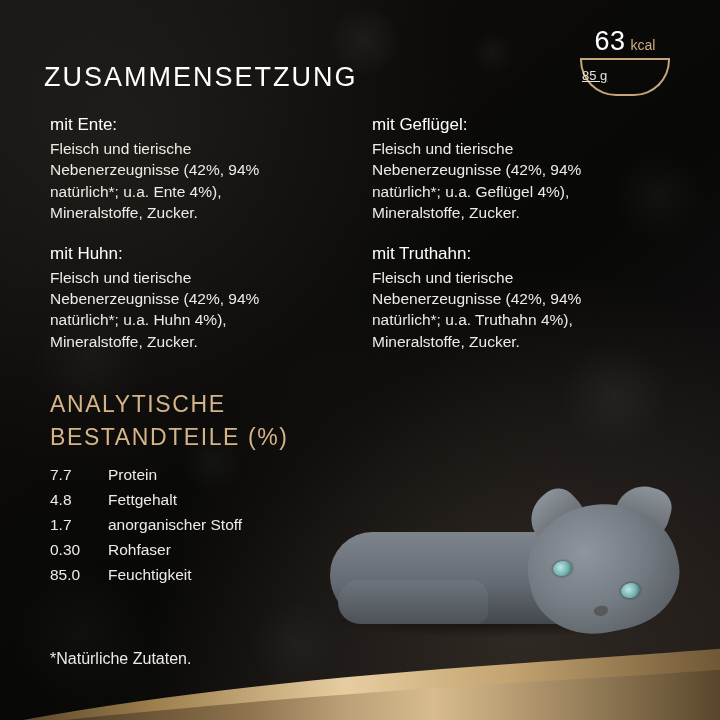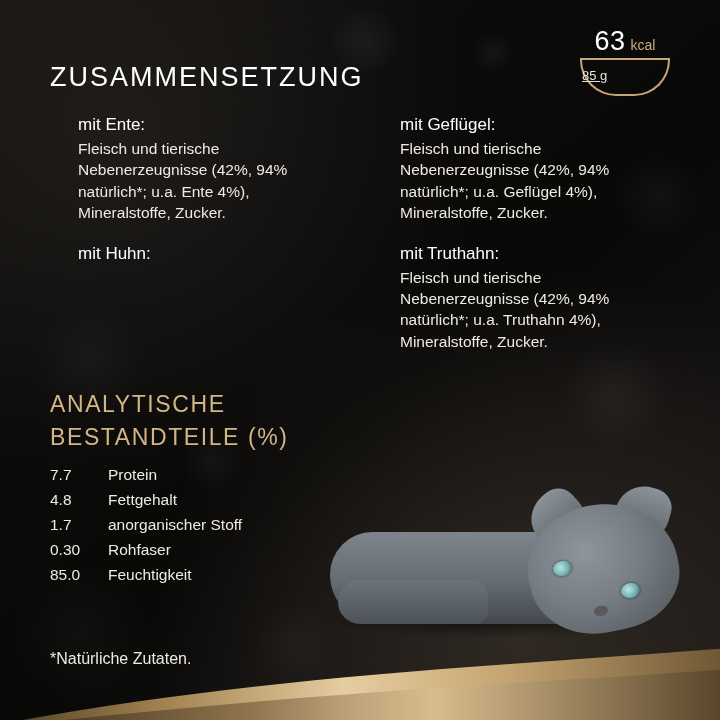--- a/index.html
+++ b/index.html
@@ -23,21 +23,21 @@
   
   .bokeh {
     position: absolute;
     border-radius: 50%;
     pointer-events: none;
   }
 
   
   .title {
     position: absolute;
-    left: 50px;
+    left: 44px;
     top: 62px;
     font-size: 27px;
     letter-spacing: 2.0px;
     color: #ffffff;
     font-weight: 400;
   }
 
   
   .kcal {
     position: absolute;
@@ -95,21 +95,20 @@
     position: absolute;
     top: 115px;
     left: 50px;
     width: 620px;
     display: grid;
     grid-template-columns: 322px 1fr;
     row-gap: 20px;
   }
   .comp-block {
     padding-right: 18px;
-    margin-left: 28px;
   }
   .comp-head {
     font-size: 17px;
     color: #ffffff;
     margin: 0 0 3px 0;
     font-weight: 400;
   }
   .comp-body {
     font-size: 15.5px;
     line-height: 1.38;
@@ -280,20 +279,21 @@
     <div class="comp-block">
       <p class="comp-head">mit Ente:</p>
       <p class="comp-body">Fleisch und tierische Nebenerzeugnisse (42%, 94% natürlich*; u.a. Ente 4%), Mineralstoffe, Zucker.</p>
     </div>
     <div class="comp-block">
       <p class="comp-head">mit Geflügel:</p>
       <p class="comp-body">Fleisch und tierische Nebenerzeugnisse (42%, 94% natürlich*; u.a. Geflügel 4%), Mineralstoffe, Zucker.</p>
     </div>
     <div class="comp-block">
       <p class="comp-head">mit Huhn:</p>
+      <p class="comp-body">Fleisch und tierische Nebenerzeugnisse (42%, 94% natürlich*; u.a. Huhn 4%), Mineralstoffe, Zucker.</p>
     </div>
     <div class="comp-block">
       <p class="comp-head">mit Truthahn:</p>
       <p class="comp-body">Fleisch und tierische Nebenerzeugnisse (42%, 94% natürlich*; u.a. Truthahn 4%), Mineralstoffe, Zucker.</p>
     </div>
   </div>
 
   <div class="ana-title">ANALYTISCHE BESTANDTEILE (%)</div>
 
   <div class="ana-list">

